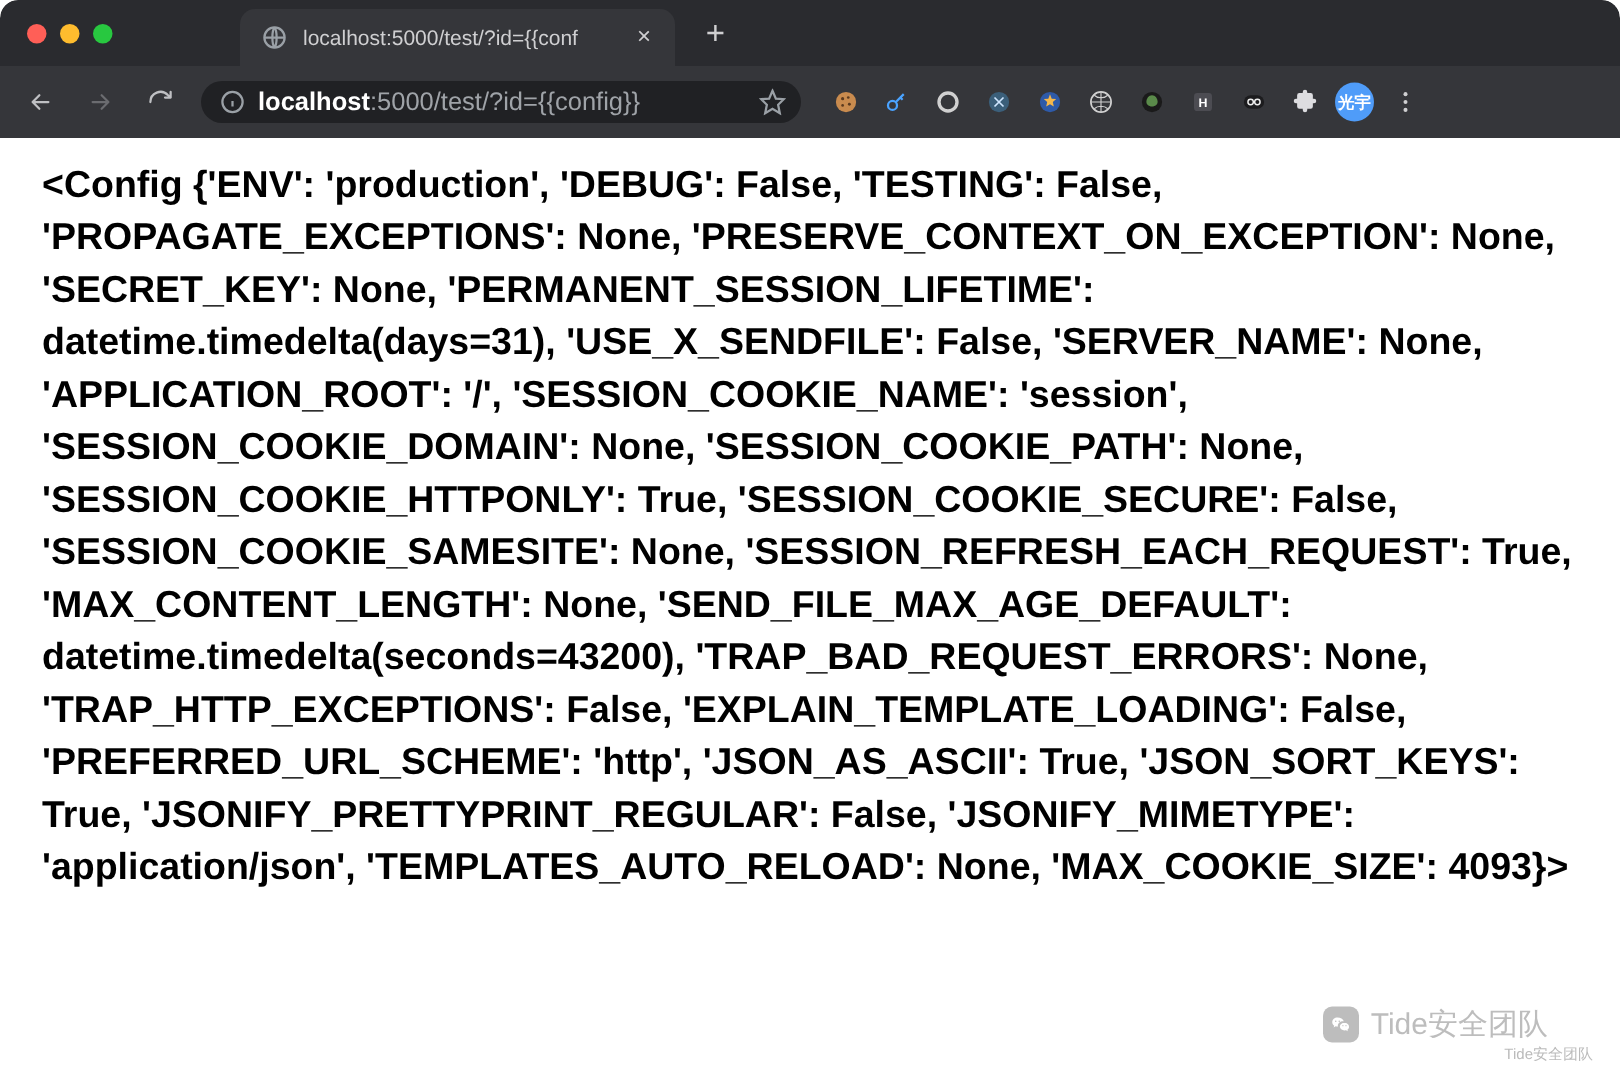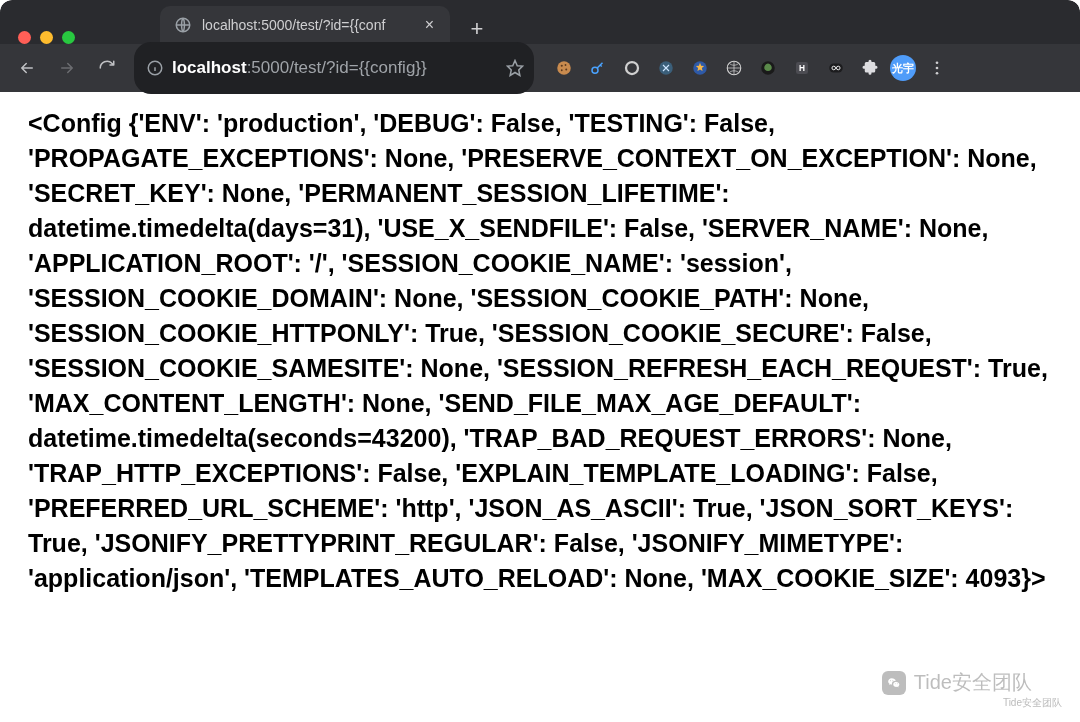--- a/index.html
+++ b/index.html
@@ -1,37 +1,37 @@
 <!DOCTYPE html>
 <html><head>
 <meta charset="utf-8">
 <style>
   * { box-sizing: border-box; margin: 0; padding: 0; }
   html, body { width: 1080px; height: 722px; overflow: hidden; font-family: -apple-system, BlinkMacSystemFont, "Segoe UI", Arial, sans-serif; }
   body { background: #fff; border-radius: 12px; position: relative; }
 
-  .titlebar { height: 44px; background: #2a2b2f; display: flex; align-items: flex-end; border-radius: 12px 12px 0 0; }
+  .titlebar { height: 44px; background: #2a2b2f; display: flex; align-items: center; border-radius: 12px 12px 0 0; }
   .traffic { display: flex; gap: 9px; padding-left: 18px; }
   .dot { width: 13px; height: 13px; border-radius: 50%; }
   .dot.r { background: #ff5f57; }
   .dot.y { background: #febc2e; }
   .dot.g { background: #28c840; }
 
   .tab { margin-left: 85px; height: 38px; align-self: flex-end; background: #35363a; border-radius: 10px 10px 0 0; display: flex; align-items: center; padding: 0 12px 0 14px; min-width: 290px; color: #cfcfd1; font-size: 14px; gap: 10px; }
   .tab .favicon { width: 18px; height: 18px; }
   .tab .title { flex: 1; white-space: nowrap; overflow: hidden; text-overflow: ellipsis; max-width: 210px; }
   .tab .close { font-size: 16px; color: #cfcfd1; padding: 2px 4px; }
   .newtab { width: 30px; height: 30px; color: #cfcfd1; display: flex; align-items: center; justify-content: center; font-size: 22px; margin-left: 12px; border-radius: 6px; }
 
   .toolbar { height: 48px; background: #35363a; display: flex; align-items: center; padding: 0 10px; gap: 6px; }
   .navbtn { width: 34px; height: 34px; display: flex; align-items: center; justify-content: center; color: #bfc0c3; border-radius: 50%; }
   .navbtn.dis { color: #6b6c70; }
   .navbtn svg { width: 18px; height: 18px; fill: none; stroke: currentColor; stroke-width: 2; stroke-linecap: round; stroke-linejoin: round; }
 
-  .omnibox { flex: 0 0 auto; width: 400px; height: 52px; background: #202124; border-radius: 17px; display: flex; align-items: center; padding: 0 10px 0 12px; margin: 18px 4px; color: #e8eaed; font-size: 17px; gap: 8px; }
+  .omnibox { flex: 0 0 auto; width: 400px; height: 28px; background: #202124; border-radius: 17px; display: flex; align-items: center; padding: 0 10px 0 12px; margin: 18px 4px; color: #e8eaed; font-size: 17px; gap: 8px; }
   .omnibox .info { width: 18px; height: 18px; color: #9aa0a6; flex-shrink: 0; }
   .omnibox .url { flex: 1; white-space: nowrap; overflow: hidden; font-family: -apple-system, Arial, sans-serif; }
   .omnibox .url .host { color: #ffffff; font-weight: 600; }
   .omnibox .url .rest { color: #9fa3a8; }
   .omnibox .star { width: 18px; height: 18px; color: #9aa0a6; flex-shrink: 0; }
 
   .ext-row { display: flex; align-items: center; gap: 6px; margin-left: 6px; }
   .ext { width: 28px; height: 28px; display: flex; align-items: center; justify-content: center; border-radius: 50%; }
   .ext svg { width: 18px; height: 18px; }
   .avatar { width: 26px; height: 26px; border-radius: 50%; background: #4f9cf9; color: #fff; font-size: 11px; font-weight: 600; display: flex; align-items: center; justify-content: center; }

